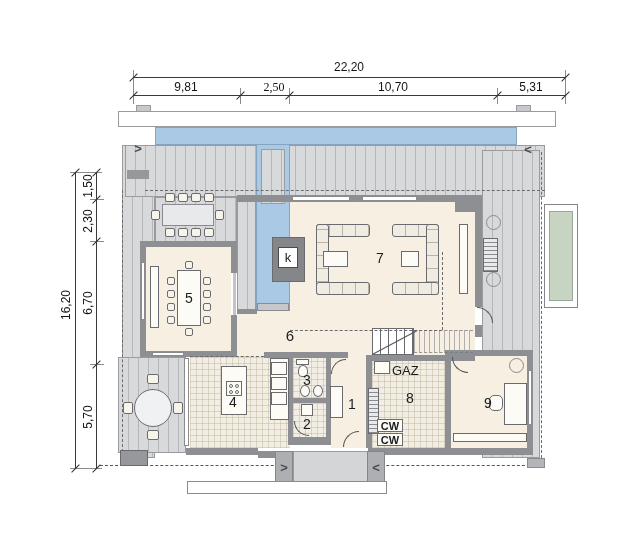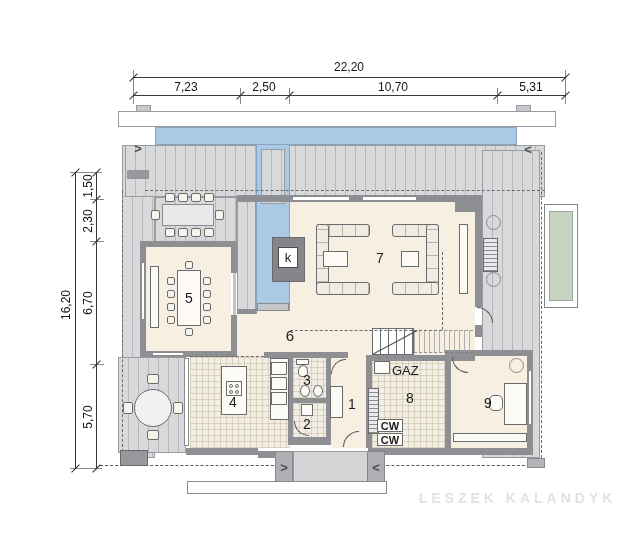--- a/index.html
+++ b/index.html
@@ -49,22 +49,22 @@
   <div class="ext-v" style="left:289px;top:88px;height:16px;"></div>
   <div class="ext-v" style="left:497px;top:88px;height:16px;"></div>
   <div class="tick" style="left:128px;top:77px;"></div>
   <div class="tick" style="left:560px;top:77px;"></div>
   <div class="tick" style="left:128px;top:95px;"></div>
   <div class="tick" style="left:235px;top:95px;"></div>
   <div class="tick" style="left:284px;top:95px;"></div>
   <div class="tick" style="left:492px;top:95px;"></div>
   <div class="tick" style="left:560px;top:95px;"></div>
   <div class="dimlbl" style="left:299px;top:60px;width:100px;">22,20</div>
-  <div class="dimlbl" style="left:156px;top:80px;width:60px;">7,23</div>
-  <div class="dimlbl" style="left:234px;top:80px;width:60px;">2,50</div>
+  <div class="dimlbl" style="left:156px;top:80px;width:60px;">9,81</div>
+  <div class="dimlbl" style="left:244px;top:80px;width:60px;font-family:Liberation Serif, serif;">2,50</div>
   <div class="dimlbl" style="left:363px;top:80px;width:60px;">10,70</div>
   <div class="dimlbl" style="left:501px;top:80px;width:60px;">5,31</div>
 
   <div class="dimline-v" style="left:75px;top:172px;height:296px;"></div>
   <div class="dimline-v" style="left:96px;top:172px;height:296px;"></div>
   <div class="ext-h" style="left:70px;top:172px;width:32px;"></div>
   <div class="ext-h" style="left:70px;top:468px;width:32px;"></div>
   <div class="ext-h" style="left:90px;top:199px;width:14px;"></div>
   <div class="ext-h" style="left:90px;top:241px;width:14px;"></div>
   <div class="ext-h" style="left:90px;top:364px;width:14px;"></div>
@@ -257,15 +257,14 @@
 
   <div class="lbl" style="left:344px;top:396px;width:16px;height:16px;">1</div>
   <div class="lbl" style="left:299px;top:416px;width:16px;height:16px;">2</div>
   <div class="lbl" style="left:299px;top:372px;width:16px;height:16px;">3</div>
   <div class="lbl" style="left:225px;top:394px;width:16px;height:16px;">4</div>
   <div class="lbl" style="left:281px;top:326px;width:18px;height:18px;font-size:15px;">6</div>
   <div class="lbl" style="left:370px;top:250px;width:20px;height:16px;">7</div>
   <div class="lbl" style="left:402px;top:390px;width:16px;height:16px;">8</div>
   <div class="lbl" style="left:480px;top:395px;width:16px;height:16px;">9</div>
 
-  <div style="left:405px;top:490px;width:225px;text-align:center;font-size:14px;font-weight:bold;letter-spacing:4px;color:#e2e2e2;">LESZEK KALANDYK</div>
 
 </div>
 
 </body></html>

